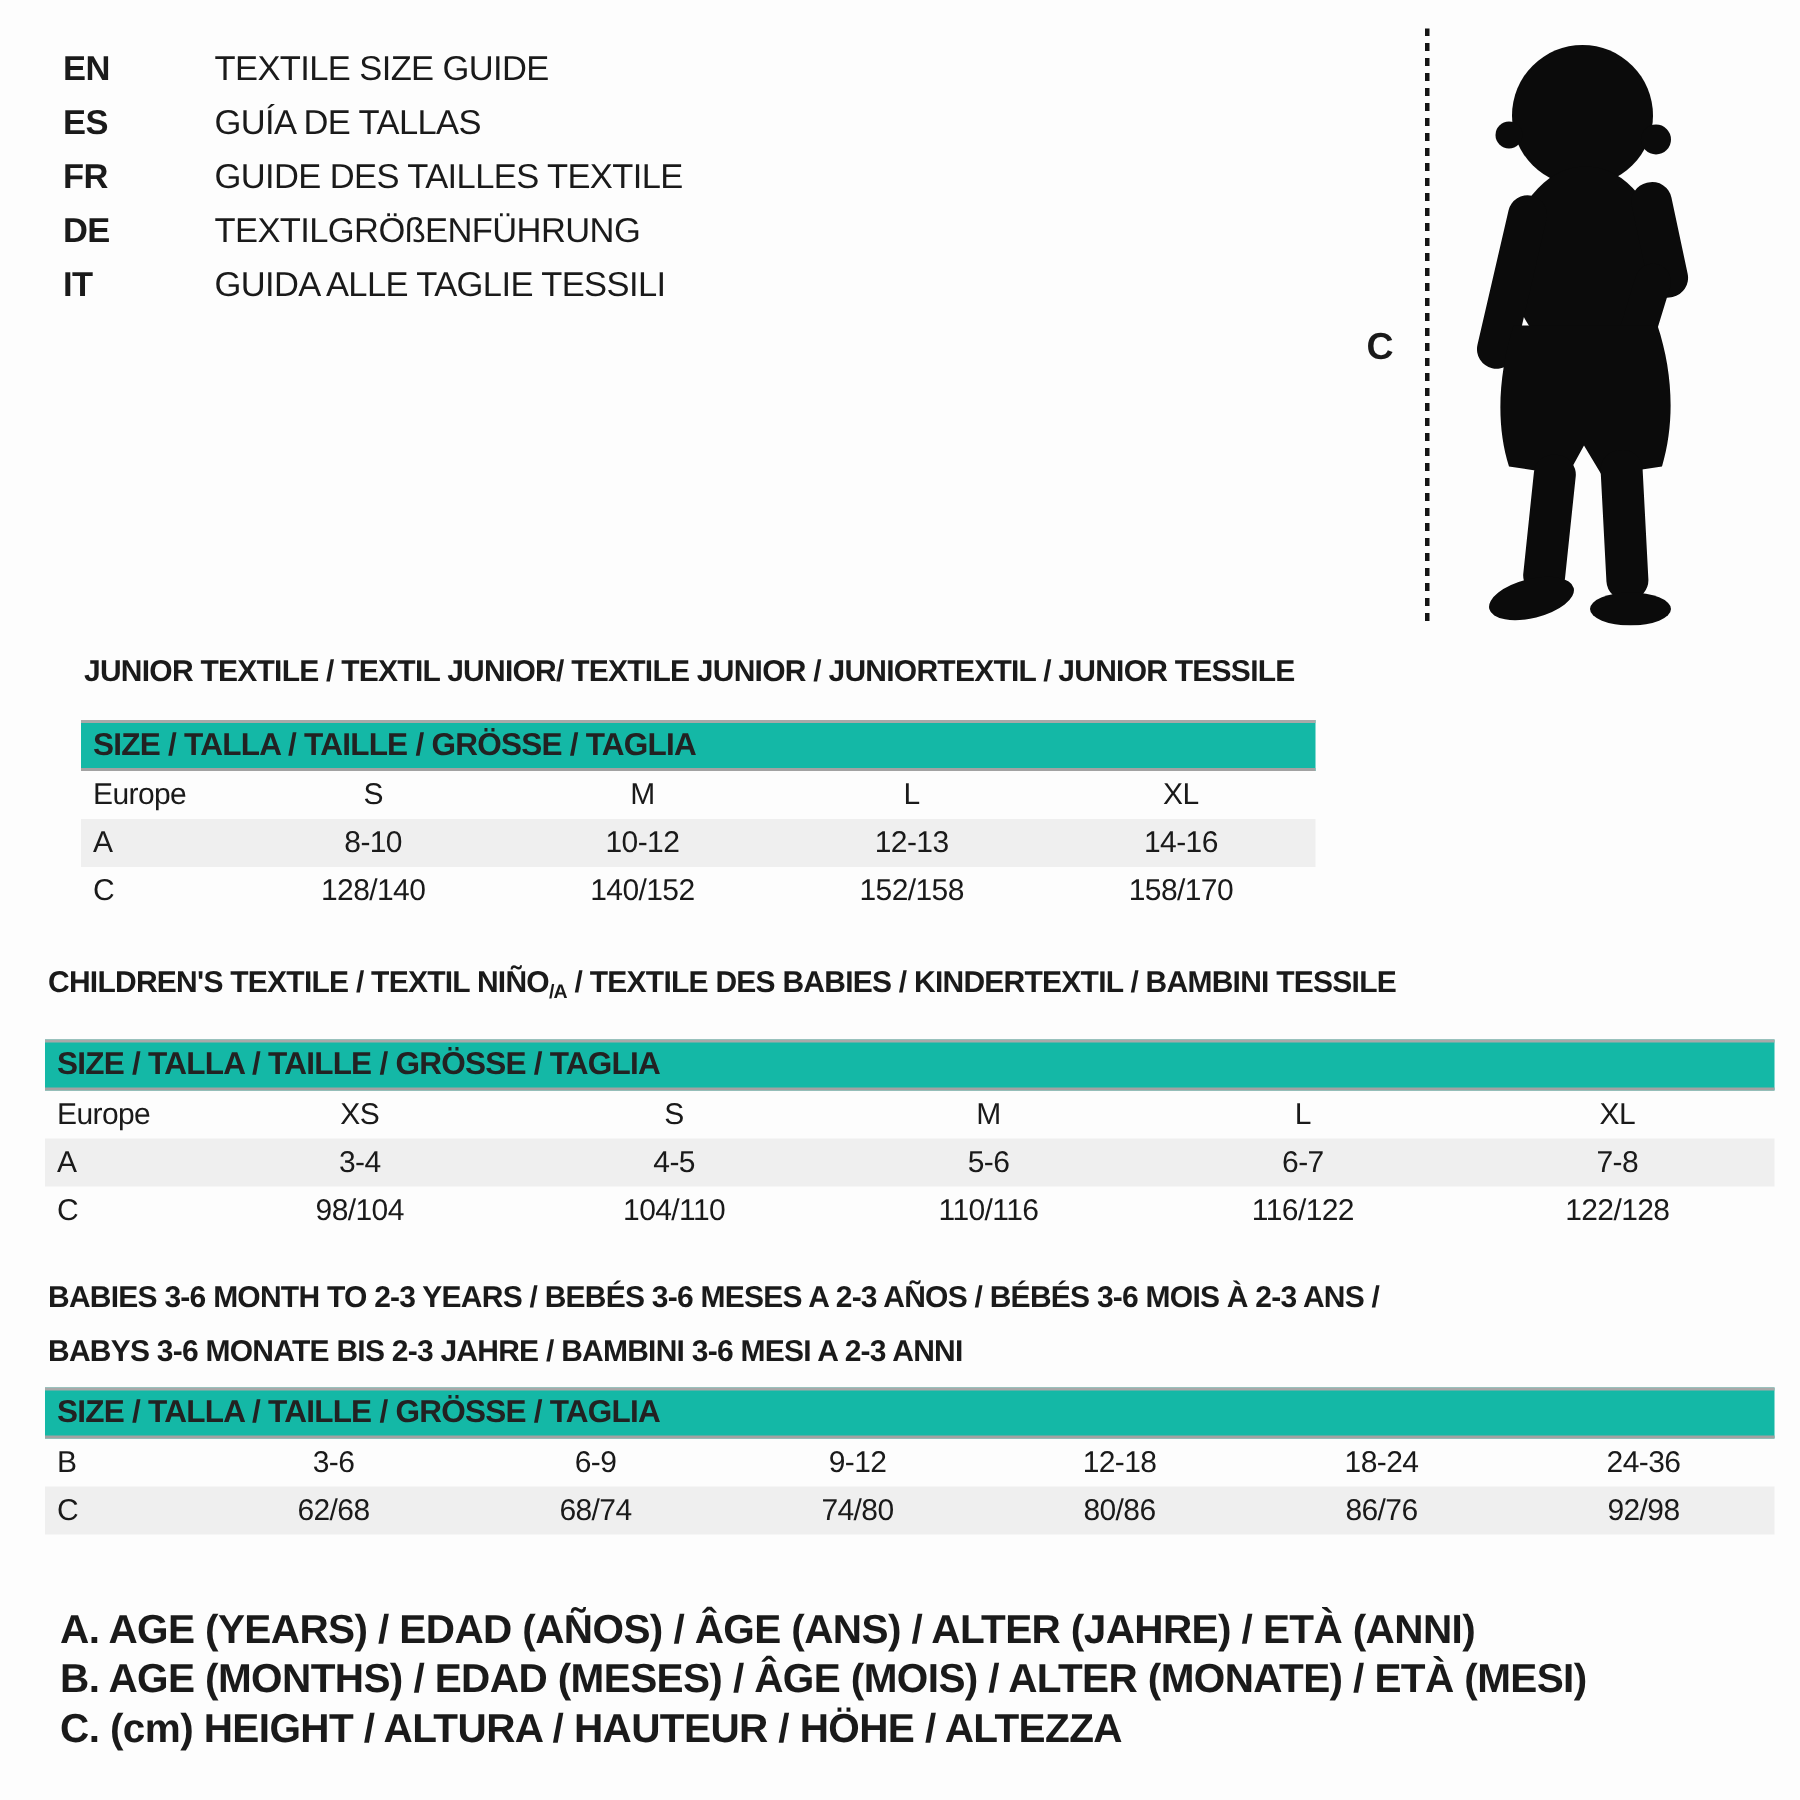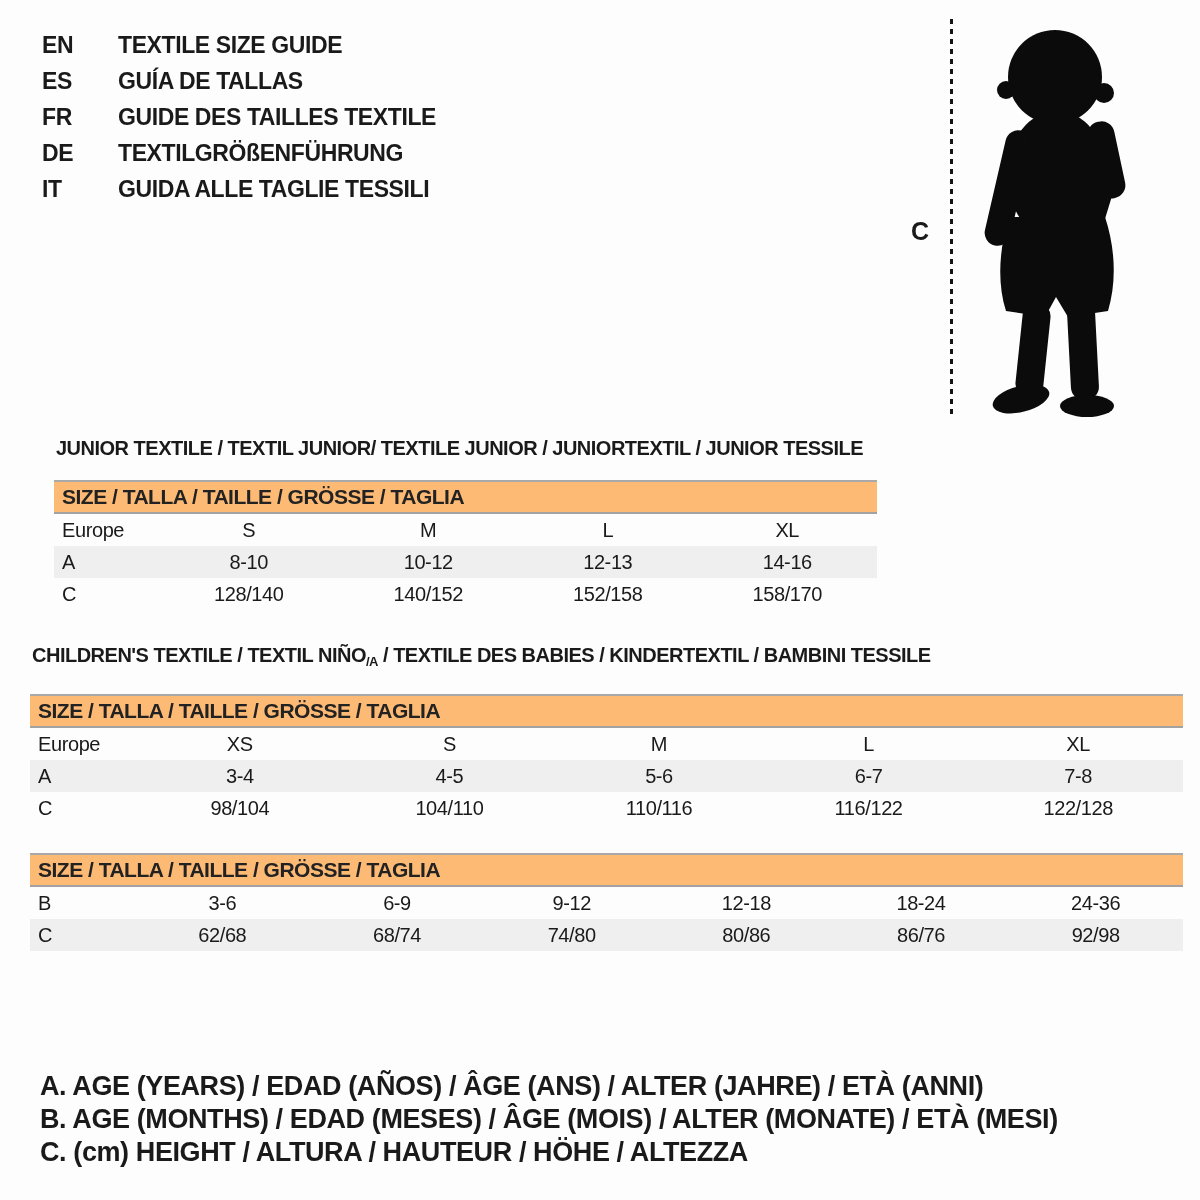--- a/index.html
+++ b/index.html
@@ -11,21 +11,21 @@
     position:relative;
     overflow:hidden;
     -webkit-font-smoothing:antialiased;
   }
   .abs{position:absolute;}
 
   
   .lang-list{top:32px;left:42px;}
   .lang-row{display:flex;height:36px;align-items:flex-start;}
   .lang-code{width:76px;font-size:23px;font-weight:700;letter-spacing:-0.4px;}
-  .lang-title{font-size:23px;font-weight:700;letter-spacing:-0.4px;}
+  .lang-title{font-size:23px;font-weight:400;letter-spacing:-0.4px;margin-left:25px;}
 
   
   .figure{top:15px;left:905px;width:270px;height:410px;}
   .c-label{position:absolute;left:6px;top:202px;font-size:25px;font-weight:700;}
   .dash-line{
     position:absolute;left:45px;top:4px;width:3px;height:397px;
     background:repeating-linear-gradient(to bottom,#141414 0 5px,transparent 5px 10px);
   }
   .silhouette{position:absolute;left:58px;top:2px;}
 
@@ -36,21 +36,21 @@
   .sec-babies{top:847px;}
   .sec-heading{
     font-size:20px;font-weight:700;letter-spacing:-0.5px;
     line-height:22px;margin:0 0 0 2px;white-space:nowrap;
   }
   .sec-heading .subscript{font-size:13px;vertical-align:-4px;}
   .heading-line{line-height:36px;}
   .heading-block{margin-bottom:4px;}
   .size-bar{
     box-sizing:border-box;height:34px;margin-top:21px;
-    background:#fdba74;
+    background:#14b8a6;
     border-top:2px solid #a9a9a9;border-bottom:2px solid #a2a2a2;
     display:flex;align-items:center;padding-left:8px;
     font-size:21px;font-weight:700;letter-spacing:-0.5px;color:#222;
   }
   .sec-babies .size-bar{margin-top:6px;}
   .tbl{width:100%;}
   .trow{display:grid;height:32px;align-items:center;}
   .trow.shaded{background:#efefef;}
   .cell{font-size:20px;font-weight:400;letter-spacing:-0.4px;}
   .cell.label{padding-left:8px;text-align:left;}
@@ -164,20 +164,24 @@
         <div class="cell val">98/104</div>
         <div class="cell val">104/110</div>
         <div class="cell val">110/116</div>
         <div class="cell val">116/122</div>
         <div class="cell val">122/128</div>
       </div>
     </div>
 </div>
 
 <div class="abs section sec-babies">
+  <div class="heading-block">
+    <div class="sec-heading heading-line">BABIES 3-6 MONTH TO 2-3 YEARS / BEBÉS 3-6 MESES A 2-3 AÑOS / BÉBÉS 3-6 MOIS À 2-3 ANS /</div>
+    <div class="sec-heading heading-line">BABYS 3-6 MONATE BIS 2-3 JAHRE / BAMBINI 3-6 MESI A 2-3 ANNI</div>
+  </div>
   <div class="size-bar w-wide">
     <span>SIZE / TALLA / TAILLE / GRÖSSE / TAGLIA</span>
   </div>
   <div class="tbl w-wide">
       <div class="trow" style="grid-template-columns: 105px repeat(6, 1fr);">
         <div class="cell label">B</div>
         <div class="cell val">3-6</div>
         <div class="cell val">6-9</div>
         <div class="cell val">9-12</div>
         <div class="cell val">12-18</div>

